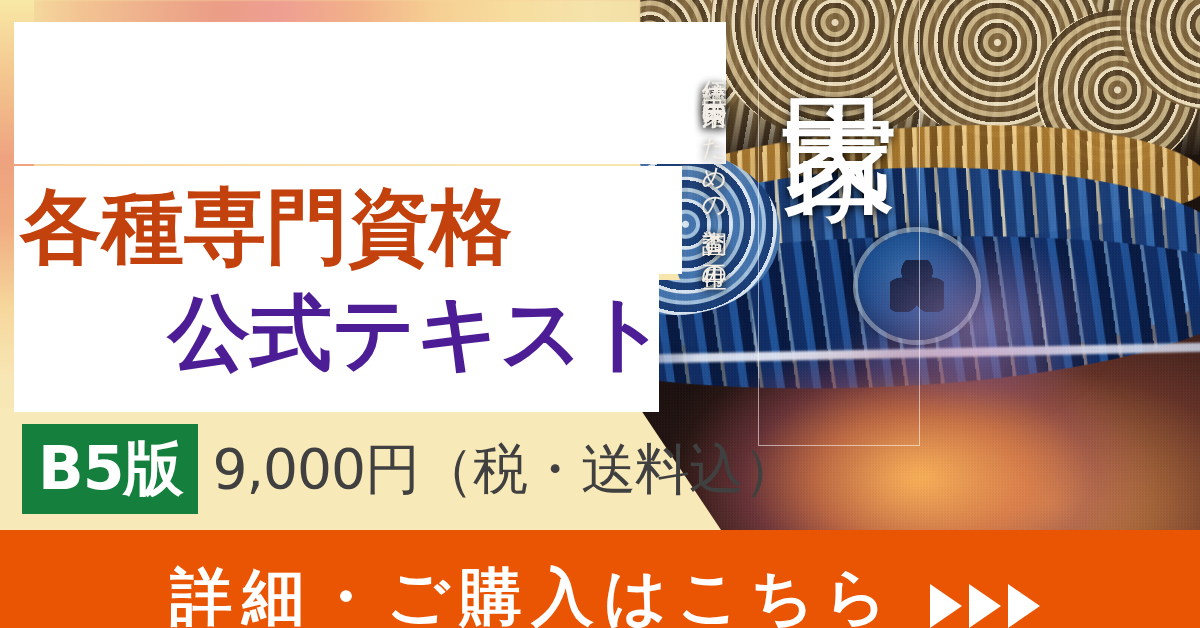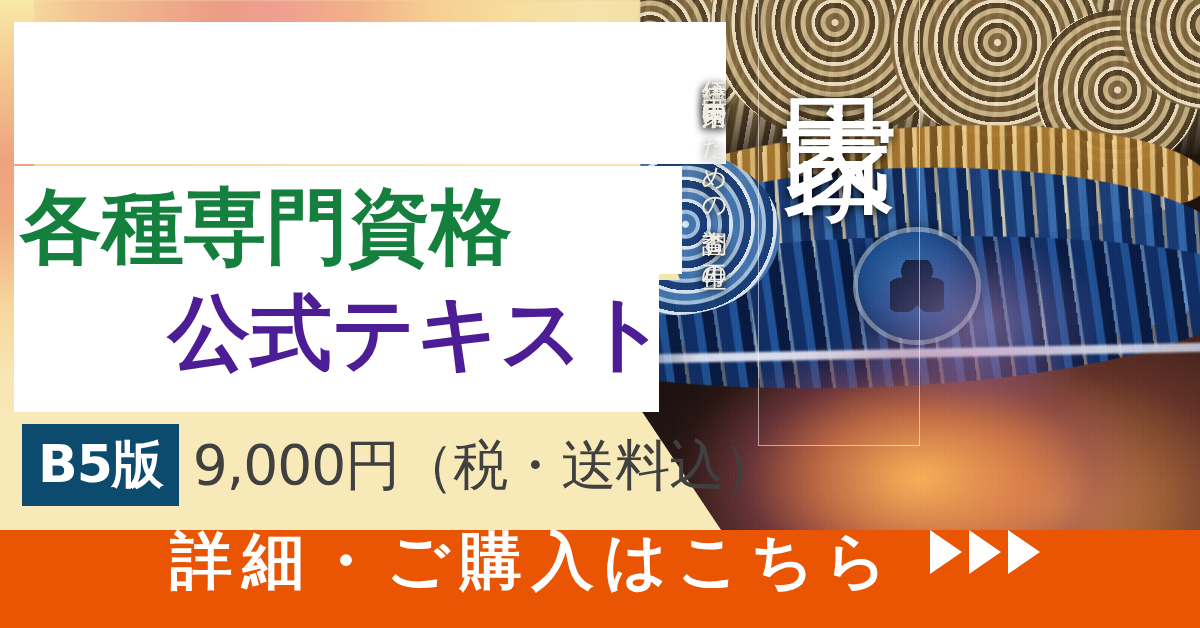--- a/index.html
+++ b/index.html
@@ -235,58 +235,58 @@
     font-weight:bold;
     font-size:45px;line-height:1.22;
     letter-spacing:-1px;
     padding-left:8px;
     box-sizing:border-box;
   }
   .headline .l2{ letter-spacing:-1.5px; }
 
   .sub1{
     position:absolute;left:20px;top:186px;z-index:8;
-    color:#15803d;
+    color:#c2410c;
     font-family:"DejaVu Sans","Liberation Sans",sans-serif;
     font-weight:bold;
     font-size:82px;line-height:1;
     letter-spacing:0px;
   }
   .sub2{
     position:absolute;left:168px;top:292px;z-index:8;
     color:#4c1d95;
     font-family:"DejaVu Sans","Liberation Sans",sans-serif;
     font-weight:bold;
     font-size:82px;line-height:1;
     letter-spacing:0px;
   }
 
   .price-row{
     position:absolute;left:22px;top:424px;z-index:8;
     display:flex;align-items:center;gap:14px;
   }
   .badge{
-    background:#0c4a6e;color:#ffffff;
-    font-family:"DejaVu Sans","Liberation Sans",sans-serif;
-    font-weight:bold;font-size:52px;line-height:1;
+    background:#15803d;color:#ffffff;
+    font-family:"DejaVu Sans","Liberation Sans",sans-serif;
+    font-weight:bold;font-size:60px;line-height:1;
     padding:14px 16px 16px 16px;
     letter-spacing:-1px;
   }
   .price{
     color:#404040;
     font-family:"DejaVu Sans","Liberation Sans",sans-serif;
     font-size:55px;line-height:1;font-weight:500;
     letter-spacing:-1px;
   }
 
   
   .cta{
     position:absolute;left:0;top:530px;width:1200px;height:98px;
     background:#ea5504;z-index:10;
-    display:flex;align-items:flex-start;justify-content:center;gap:32px;
+    display:flex;align-items:flex-end;justify-content:center;gap:32px;
   }
   .cta-text{
     color:#ffffff;
     font-family:"DejaVu Sans","Liberation Sans",sans-serif;
     font-weight:bold;
     font-size:62px;line-height:1;
     letter-spacing:10px;
     padding-left:10px;
   }
   .arrows{display:flex;align-items:center;gap:7px;}

